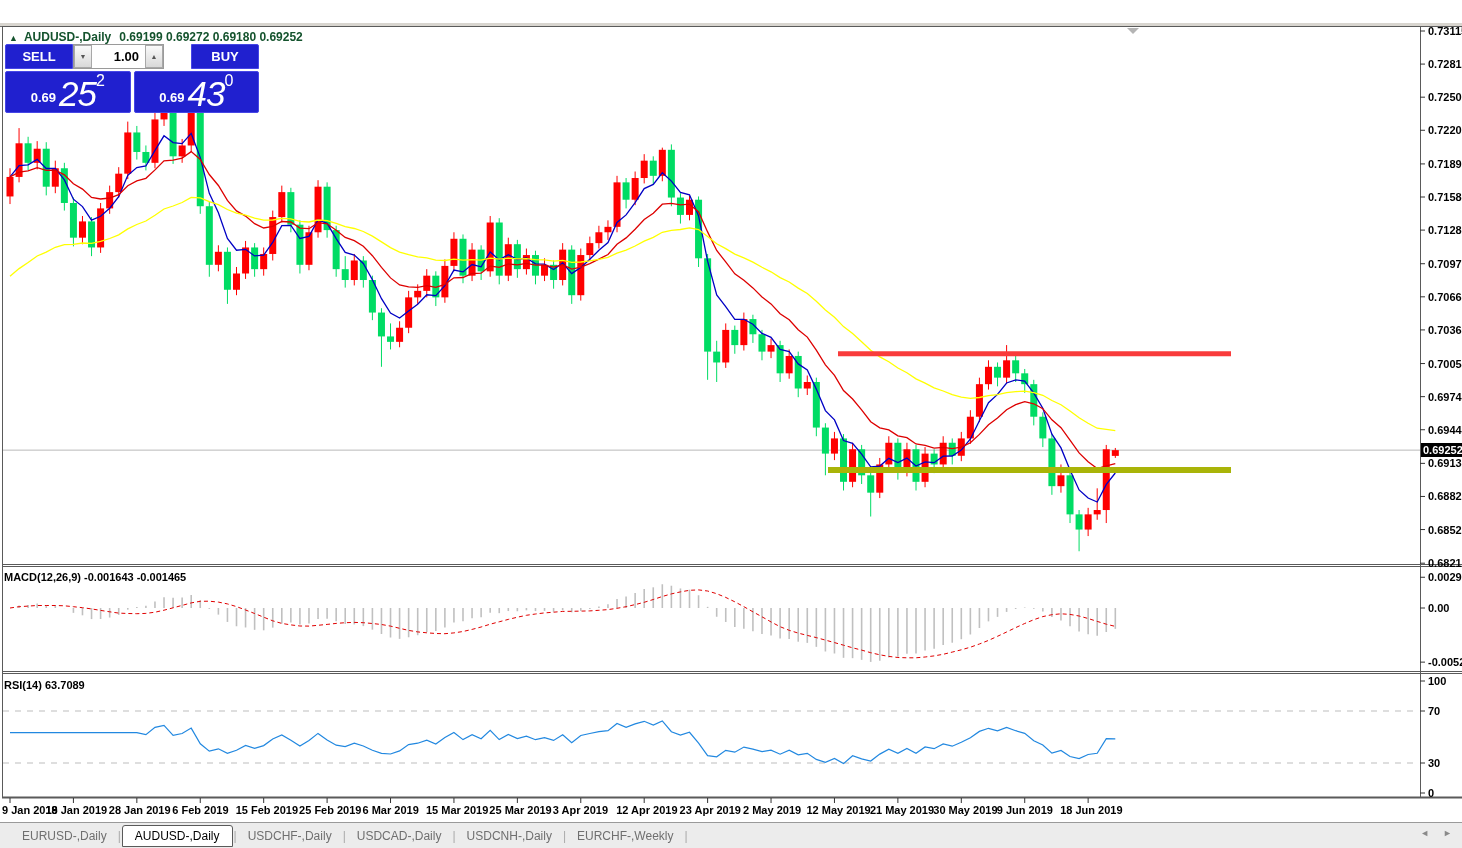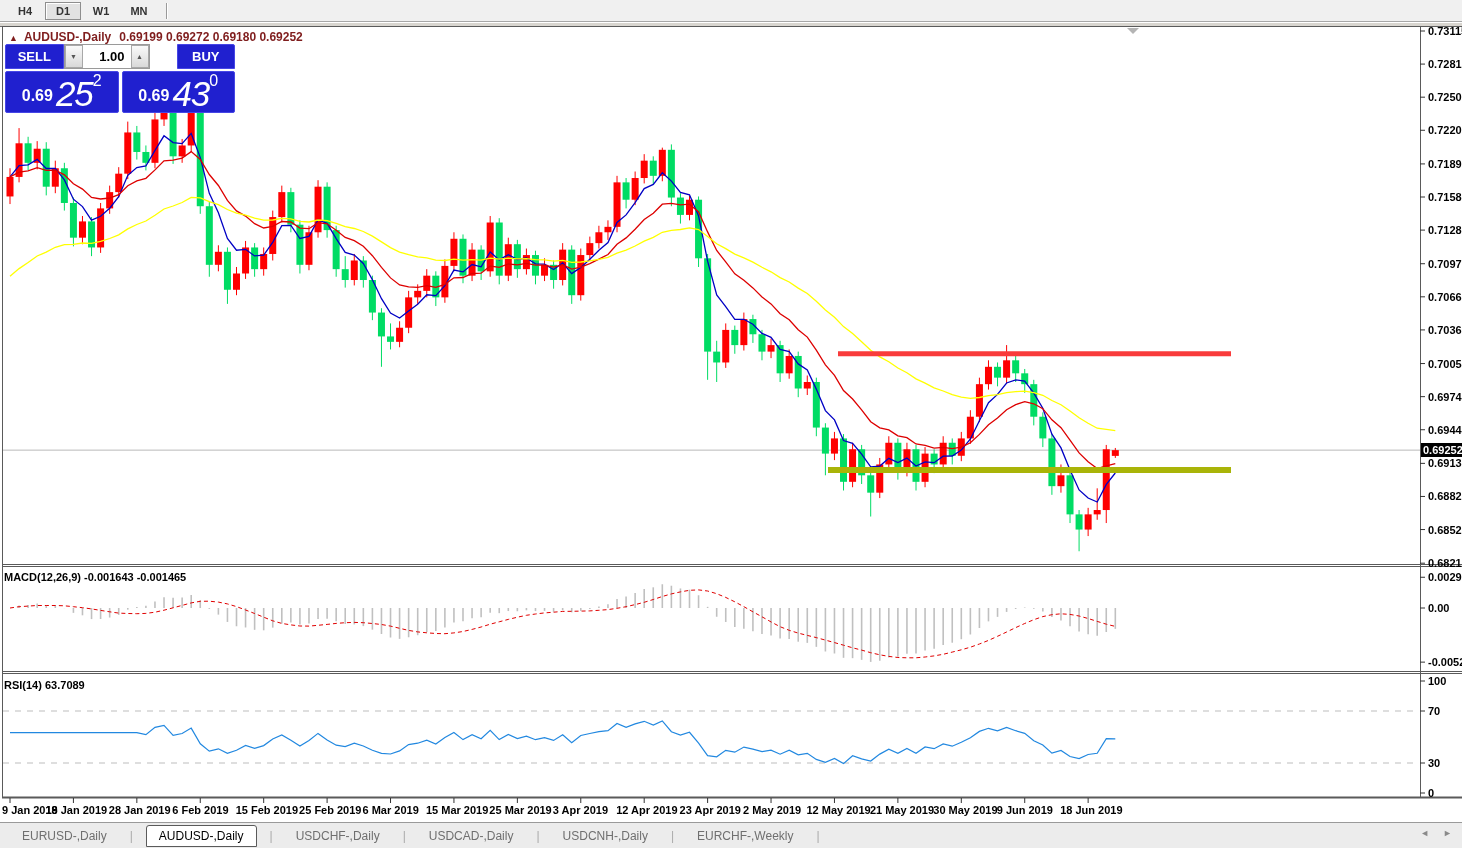--- a/index.html
+++ b/index.html
@@ -11,67 +11,60 @@
   .tf{min-width:24px;text-align:center;font-size:11px;font-weight:700;color:#333;
       padding:2px 5px;margin:0 1px;border:1px solid transparent;cursor:default;}
   .tf.active{background:#e2e2e2;border:1px solid #8e8e8e;box-shadow:inset 1px 1px 0 #fff;}
   .tb-sep{width:0;height:16px;border-left:1px solid #9a9a9a;border-right:1px solid #fff;margin:0 8px;}
   
   #winstrip{position:absolute;left:0;top:23px;width:1462px;height:3px;background:#d8d5cf;border-bottom:1px solid #6e6e6e;}
   
   #chart-svg{position:absolute;left:0;top:0;width:1462px;height:848px;}
   svg text{font-family:"Liberation Sans",sans-serif;}
   
-  #chart-header{position:absolute;left:9px;top:30px;font-size:12px;font-weight:700;color:#7f1d1d;z-index:5;}
+  #chart-header{position:absolute;left:9px;top:30px;font-size:12px;font-weight:700;color:#14532d;z-index:5;}
   #chart-header .tri{font-size:9px;margin-right:6px;}
   #chart-header .ohlc{margin-left:8px;}
   
-  #trade-panel{position:absolute;left:5px;top:44px;width:230px;z-index:6;}
+  #trade-panel{position:absolute;left:5px;top:44px;width:254px;z-index:6;}
   #tp-row1{display:flex;height:25px;}
   .tp-btn{background:#2020cf;border:1px solid #4646e6;color:#fff;font-size:13px;font-weight:700;
           display:flex;align-items:center;justify-content:center;cursor:pointer;}
   #sell-btn{width:66px;border-radius:2px 0 0 0;}
   #buy-btn{width:66px;border-radius:0 2px 0 0;margin-left:27px;}
   #vol-wrap{flex:1;display:flex;border:1px solid #9a9a9a;background:#fff;}
   .spin{width:16px;background:linear-gradient(#fafafa,#d9d9d9);border:1px solid #a8a8a8;
         font-size:7px;color:#555;display:flex;align-items:center;justify-content:center;cursor:pointer;}
   #vol-input{flex:1;border:none;outline:none;font-size:13px;font-weight:700;text-align:right;
              padding-right:6px;width:40px;font-family:"Liberation Sans",sans-serif;}
   #tp-row2{display:flex;gap:3px;margin-top:2px;}
   .tile{flex:1;background:#2020cf;border:1px solid #4646e6;border-radius:2px;color:#fff;
         display:flex;align-items:flex-end;justify-content:center;height:36px;padding:1px 3px 3px;cursor:pointer;}
-  .tile .frac{font-size:16px;font-weight:700;margin:0 3px 4px 0;}
+  .tile .frac{font-size:13px;font-weight:700;margin:0 3px 4px 0;}
   .tile .big{font-size:35px;line-height:31px;font-weight:400;letter-spacing:-1px;font-style:italic;}
   .tile .sup{font-size:16px;line-height:14px;align-self:flex-start;margin-top:1px;}
   
   .ind-label{position:absolute;left:4px;font-size:11px;font-weight:700;color:#000;z-index:5;}
   
   #price-marker{position:absolute;left:1421px;width:41px;background:#000;color:#fff;
                 font-size:11px;font-weight:700;text-align:left;padding:1px 0 1px 2px;z-index:5;}
   
   #tabbar{position:absolute;left:0;top:822px;width:1462px;height:26px;background:#ececec;
-          border-top:1px solid #9a9a9a;display:flex;align-items:center;padding-left:12px;box-sizing:border-box;font-size:12px;gap:12px;}
+          border-top:1px solid #9a9a9a;display:flex;align-items:center;padding-left:12px;box-sizing:border-box;font-size:12px;}
   .tab{color:#6f6f6f;padding:3px 10px;cursor:pointer;white-space:nowrap;}
   .tab.active{color:#000;background:#fff;border:1px solid #5a5a5a;border-radius:3px 3px 0 0;padding:3px 12px;}
   .tab-sep{color:#aaa;margin:0 1px;}
   #tab-nav{position:absolute;right:10px;top:828px;z-index:6;font-size:9px;color:#8a8a8a;display:flex;gap:14px;}
   #tab-nav span{cursor:pointer;}
 </style>
 </head>
 <body>
 
 <div id="app">
 
-  <div id="toolbar">
-      <div class="tf">H4</div>
-      <div class="tf active">D1</div>
-      <div class="tf">W1</div>
-      <div class="tf">MN</div>
-      <div class="tb-sep"></div>
-    </div>
   <div id="winstrip"></div>
 
   <svg id="chart-svg">
       <defs>
         <clipPath id="clipMain">
           <rect x="3" y="27" width="1416" height="537"></rect>
         </clipPath>
         <clipPath id="clipMacd">
           <rect x="3" y="568" width="1416" height="103"></rect>
         </clipPath>

